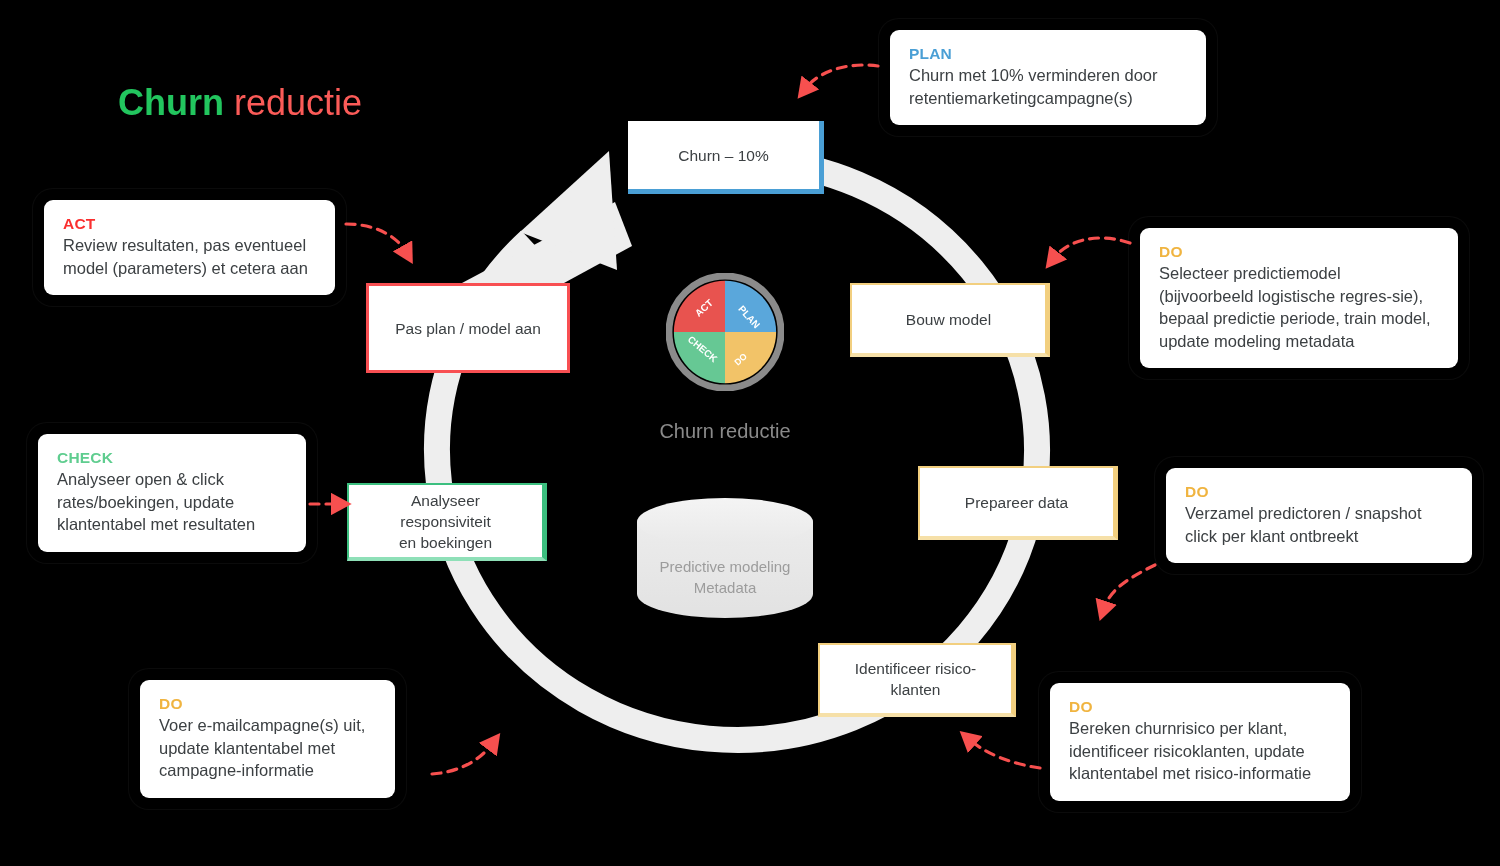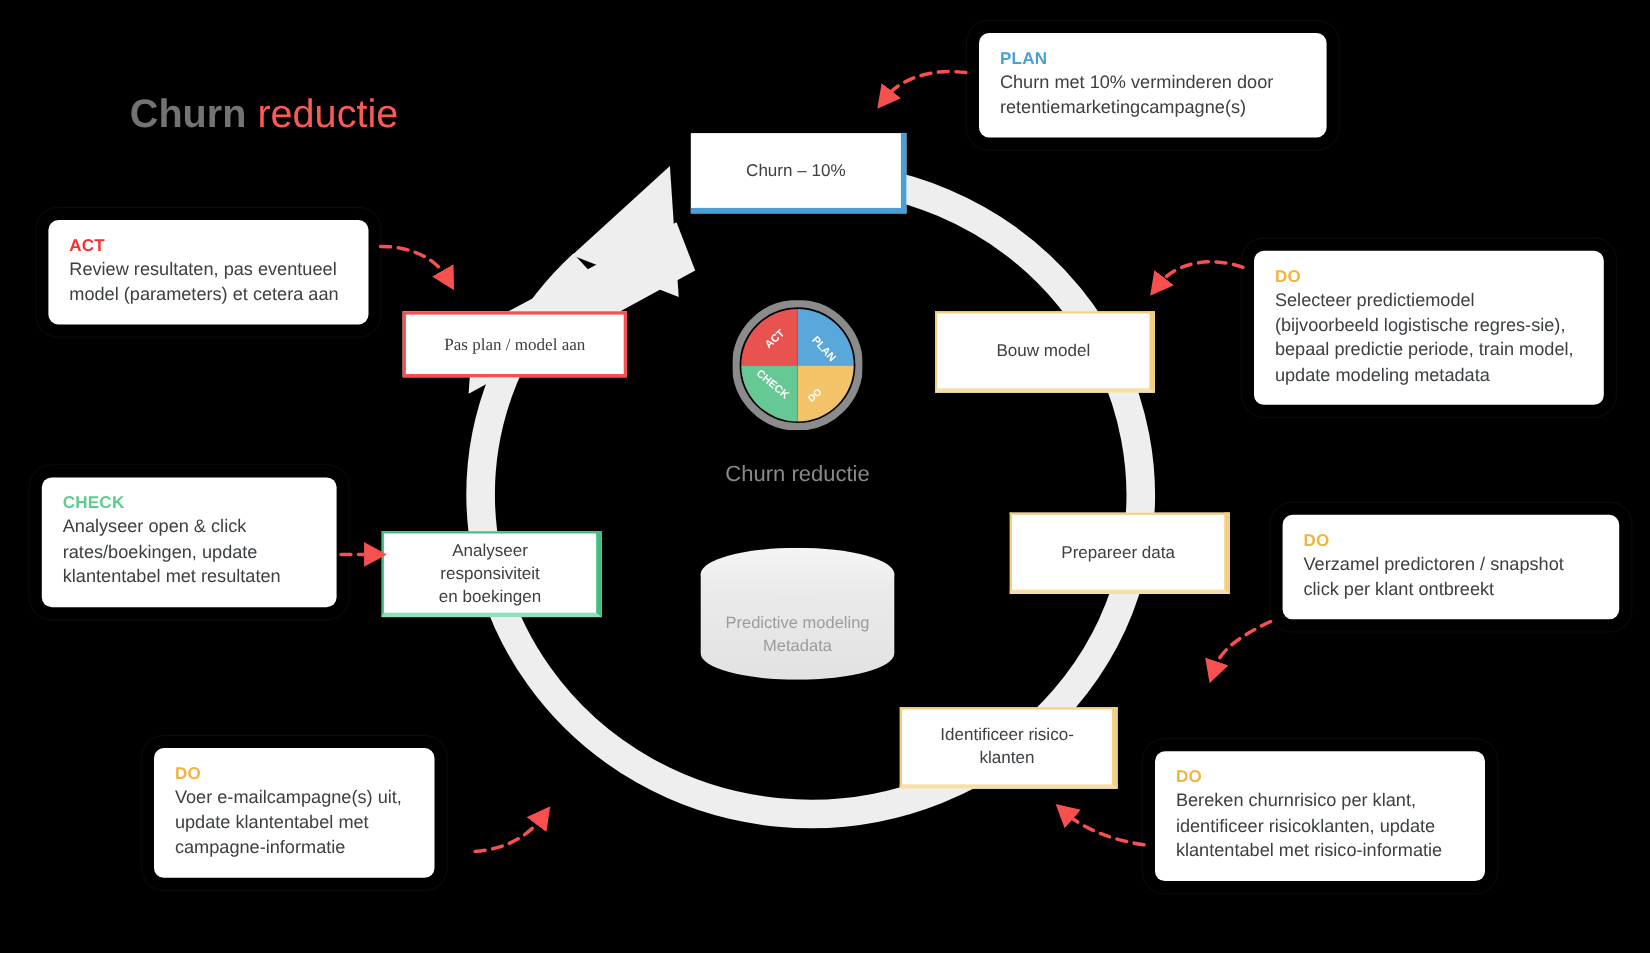--- a/index.html
+++ b/index.html
@@ -110,21 +110,21 @@
   .c-do    { color: #f0b440; }
 
   .dash-svg { position: absolute; pointer-events: none; }
 </style>
 </head>
 <body>
 
 <div id="stage">
 
   <div id="title">
-    <span class="t-bold" style="color:#737373">Churn</span><span class="t-light" style="color:#fb5b58"> reductie</span>
+    <span class="t-bold" style="color:#22c55e">Churn</span><span class="t-light" style="color:#fb5b58"> reductie</span>
   </div>
 
   <svg class="ring-svg" viewBox="0 0 720 660">
 
     <path d="M 360 40
              A 300 290 0 1 1 160 120" fill="none" stroke="#eeeeee" stroke-width="26" stroke-linecap="butt" transform="rotate(0 360 330)"></path>
 
     <g>
       <path d="M 56 238 L 60 180 L 245 82 L 262 126 Z" fill="#eeeeee"></path>
       <path d="M 239 31 L 247 150 L 150 112 Z" fill="#eeeeee"></path>
@@ -185,21 +185,21 @@
 klanten</span>
   </div>
 
 
   <div class="pbox acc-green" style="left:347px; top:466px; width:200px; height:78px; white-space:pre-line;margin-top:17px;">
     <span>Analyseer
 responsiviteit
 en boekingen</span>
   </div>
 
-  <div class="pbox acc-red" style="left:366px; top:283px; width:204px; height:60px;font-family:Liberation Serif, serif;">
+  <div class="pbox acc-red" style="left:366px; top:283px; width:204px; height:90px;">
     <span>Pas plan / model aan</span>
   </div>
 
   <div class="callout" style="left:890px; top:30px; width:316px;">
     <div class="ctitle c-plan">PLAN</div>
     <div class="cbody">Churn met 10% verminderen door retentiemarketingcampagne(s)</div>
   </div>
 
   <div class="callout" style="left:44px; top:200px; width:291px;">
     <div class="ctitle c-act">ACT</div>

